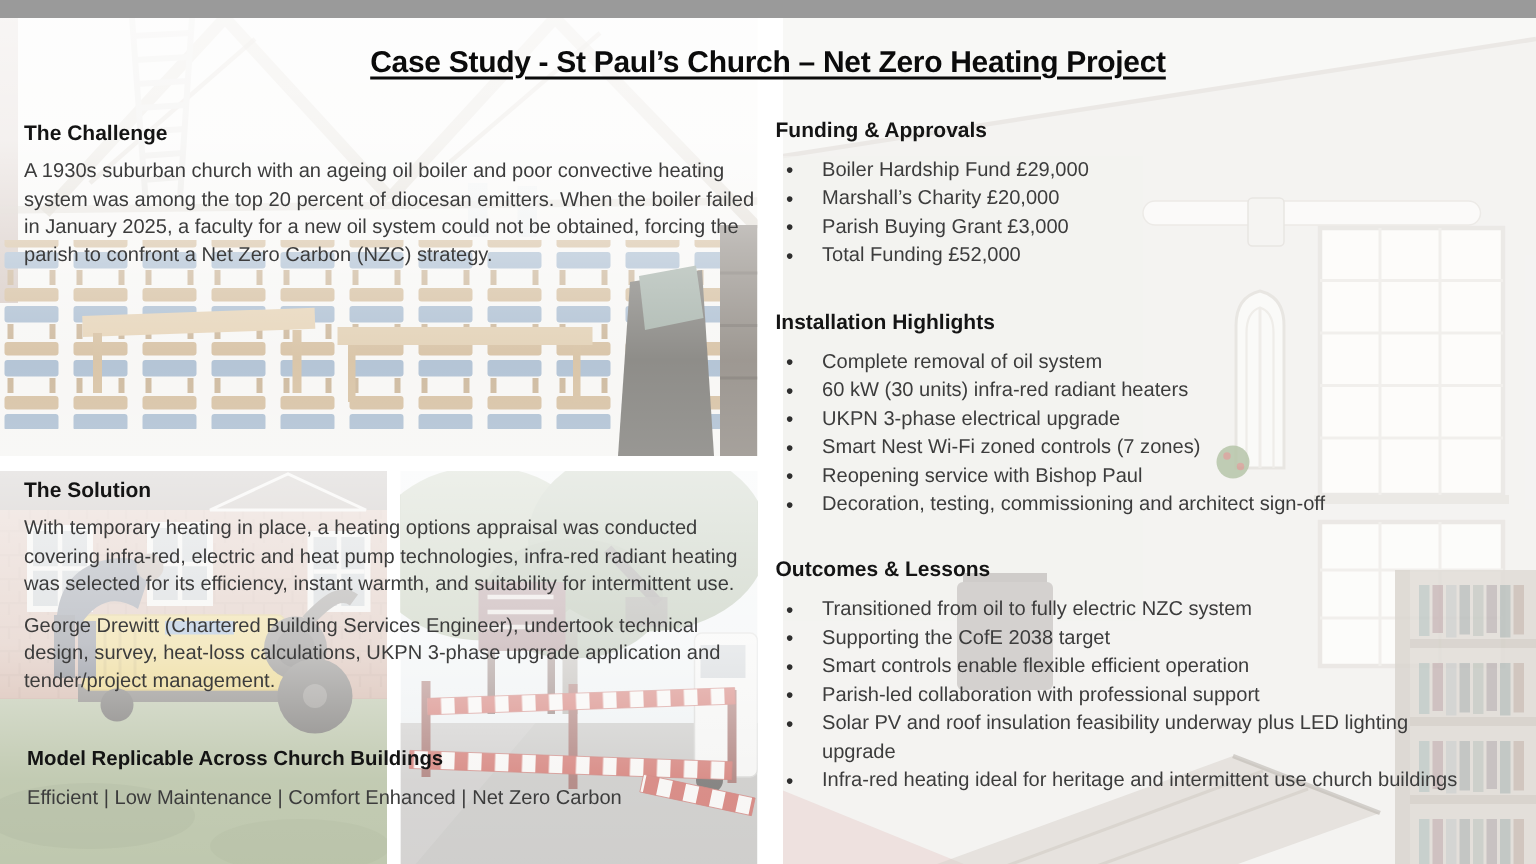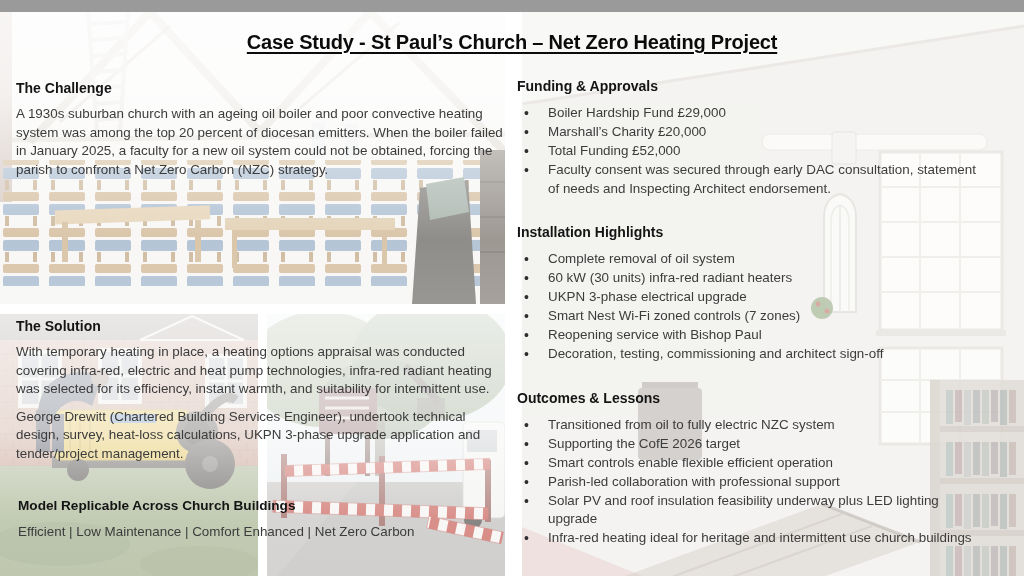--- a/index.html
+++ b/index.html
@@ -303,40 +303,40 @@
     <h3>Model Replicable Across Church Buildings</h3>
     <p class="tagline">Efficient | Low Maintenance | Comfort Enhanced | Net Zero Carbon</p>
   </div>
 
   <div class="right-content">
     <div class="section">
       <h2>Funding &amp; Approvals</h2>
       <ul>
           <li>Boiler Hardship Fund £29,000</li>
           <li>Marshall’s Charity £20,000</li>
+          <li>Parish Buying Grant £3,000</li>
           <li>Total Funding £52,000</li>
-          <li>Faculty consent was secured through early DAC consultation, statement of needs and Inspecting Architect endorsement.</li>
         </ul>
     </div>
     <div class="section">
       <h2>Installation Highlights</h2>
       <ul>
           <li>Complete removal of oil system</li>
           <li>60 kW (30 units) infra-red radiant heaters</li>
           <li>UKPN 3-phase electrical upgrade</li>
           <li>Smart Nest Wi-Fi zoned controls (7 zones)</li>
           <li>Reopening service with Bishop Paul</li>
           <li>Decoration, testing, commissioning and architect sign-off</li>
         </ul>
     </div>
     <div class="section">
       <h2>Outcomes &amp; Lessons</h2>
       <ul>
           <li>Transitioned from oil to fully electric NZC system</li>
-          <li>Supporting the CofE 2026 target</li>
+          <li>Supporting the CofE 2038 target</li>
           <li>Smart controls enable flexible efficient operation</li>
           <li>Parish-led collaboration with professional support</li>
           <li>Solar PV and roof insulation feasibility underway plus LED lighting upgrade</li>
           <li>Infra-red heating ideal for heritage and intermittent use church buildings</li>
         </ul>
     </div>
   </div>
 
 </div>
 

